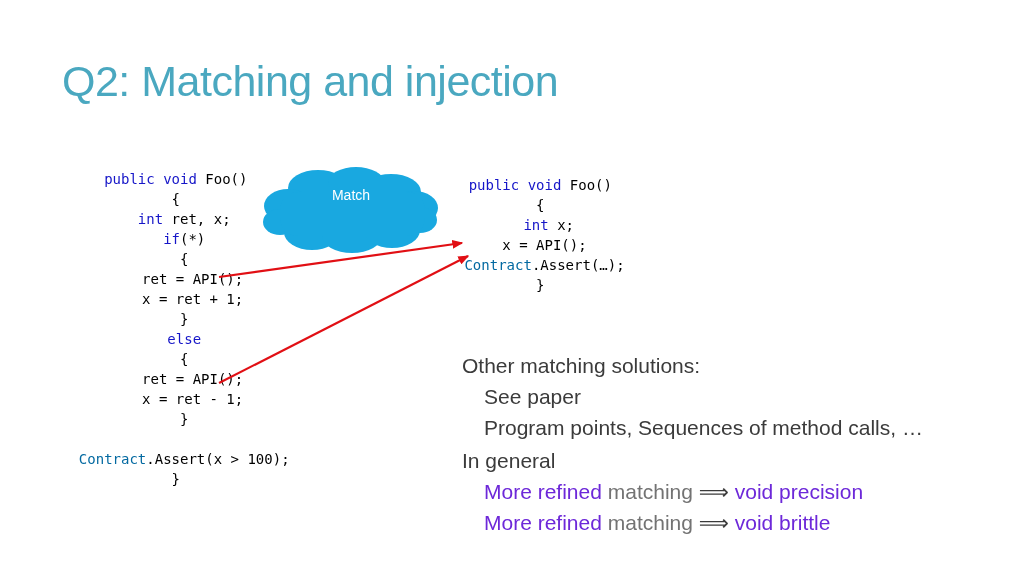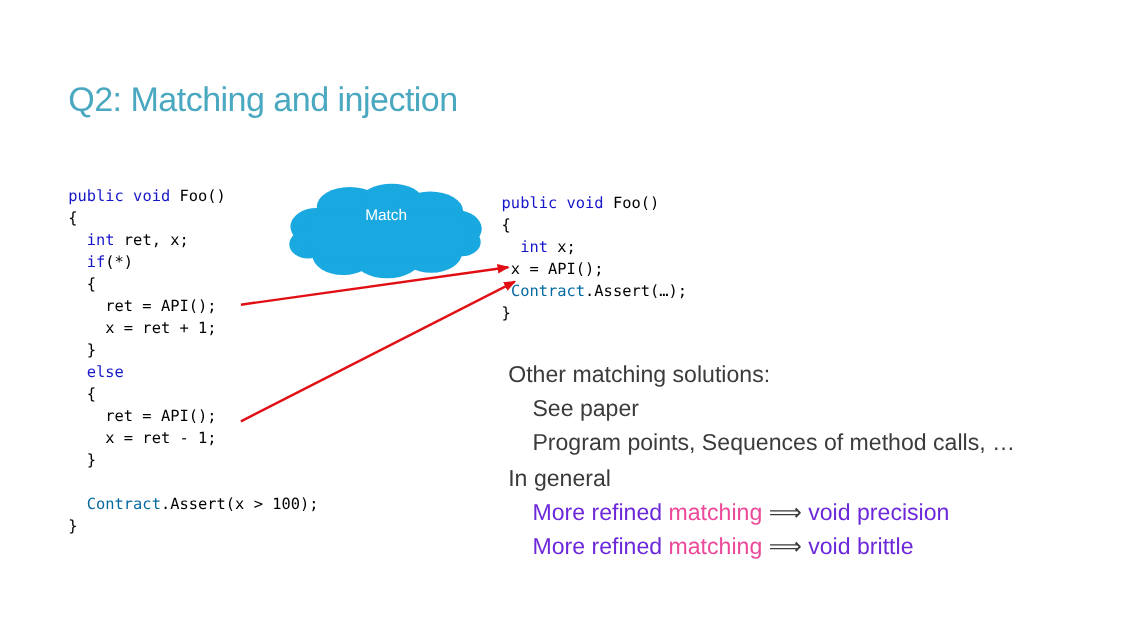--- a/index.html
+++ b/index.html
@@ -13,43 +13,43 @@
     position: relative;
     overflow: hidden;
     font-family: "Liberation Sans", sans-serif;
     color: #3b3b3b;
   }
 
   
   #slide-title {
     position: absolute;
     left: 62px;
-    top: 74px;
+    top: 58px;
     font-family: "Liberation Sans", sans-serif;
-    font-size: 31px;
+    font-size: 43px;
     font-weight: 300;
     letter-spacing: -0.5px;
     color: #4aa8c0;
     white-space: nowrap;
     line-height: 1.1;
   }
 
   
   .code-block {
     position: absolute;
     font-family: "DejaVu Sans Mono", "Liberation Mono", monospace;
     font-size: 14px;
     line-height: 20px;
     white-space: pre;
     color: #000000;
   }
   #code-left  { left: 62px;  top: 169px; }
   #code-right { left: 456px; top: 175px; }
 
-  .code-line { white-space: pre; height: 20px; }
+  .code-line { white-space: pre; height: 20px; text-align: center; }
   .kw   { color: #1616c8; }      
   .type { color: #0369a1; }      
   .pl   { color: #000000; }      
 
   
   #cloud-callout {
     position: absolute;
     left: 260px;
     top: 166px;
     width: 182px;
@@ -77,37 +77,38 @@
     width: 1024px; height: 576px;
     pointer-events: none;
   }
 
   
   .text-block {
     position: absolute;
     font-family: "Liberation Sans", sans-serif;
     font-weight: 400;
     color: #3b3b3b;
+    margin-top: 25px;
   }
   #other-solutions { left: 462px; top: 325px; }
   #in-general      { left: 462px; top: 420px; }
 
   .lvl1 {
     font-size: 21px;
     line-height: 31px;
     white-space: nowrap;
   }
   .lvl2 {
     font-size: 21px;
     line-height: 31px;
     padding-left: 22px;
     white-space: nowrap;
   }
   .red { color: #6d28d9; }
-  .dark { color: #ec4899; }
+  .dark { color: #737373; }
   .arrow-glyph { color: #3b3b3b; }
 </style>
 </head>
 <body style="background: rgb(255, 255, 255);">
 
 <div id="slide-title" style="color: rgb(74, 168, 192);">Q2: Matching and injection</div>
 
 <div id="code-left" class="code-block"><div class="code-line"><span class="kw">public</span><span class="pl"> </span><span class="kw">void</span><span class="pl"> Foo()</span></div><div class="code-line"><span class="pl">{</span></div><div class="code-line"><span class="pl">  </span><span class="kw">int</span><span class="pl"> ret, x;</span></div><div class="code-line"><span class="pl">  </span><span class="kw">if</span><span class="pl">(*)</span></div><div class="code-line"><span class="pl">  {</span></div><div class="code-line"><span class="pl">    ret = API();</span></div><div class="code-line"><span class="pl">    x = ret + 1;</span></div><div class="code-line"><span class="pl">  }</span></div><div class="code-line"><span class="pl">  </span><span class="kw">else</span></div><div class="code-line"><span class="pl">  {</span></div><div class="code-line"><span class="pl">    ret = API();</span></div><div class="code-line"><span class="pl">    x = ret - 1;</span></div><div class="code-line"><span class="pl">  }</span></div><div class="code-line"><span class="pl"> </span></div><div class="code-line"><span class="pl">  </span><span class="type">Contract</span><span class="pl">.Assert(x &gt; 100);</span></div><div class="code-line"><span class="pl">}</span></div></div>
 
 <div id="cloud-callout">

